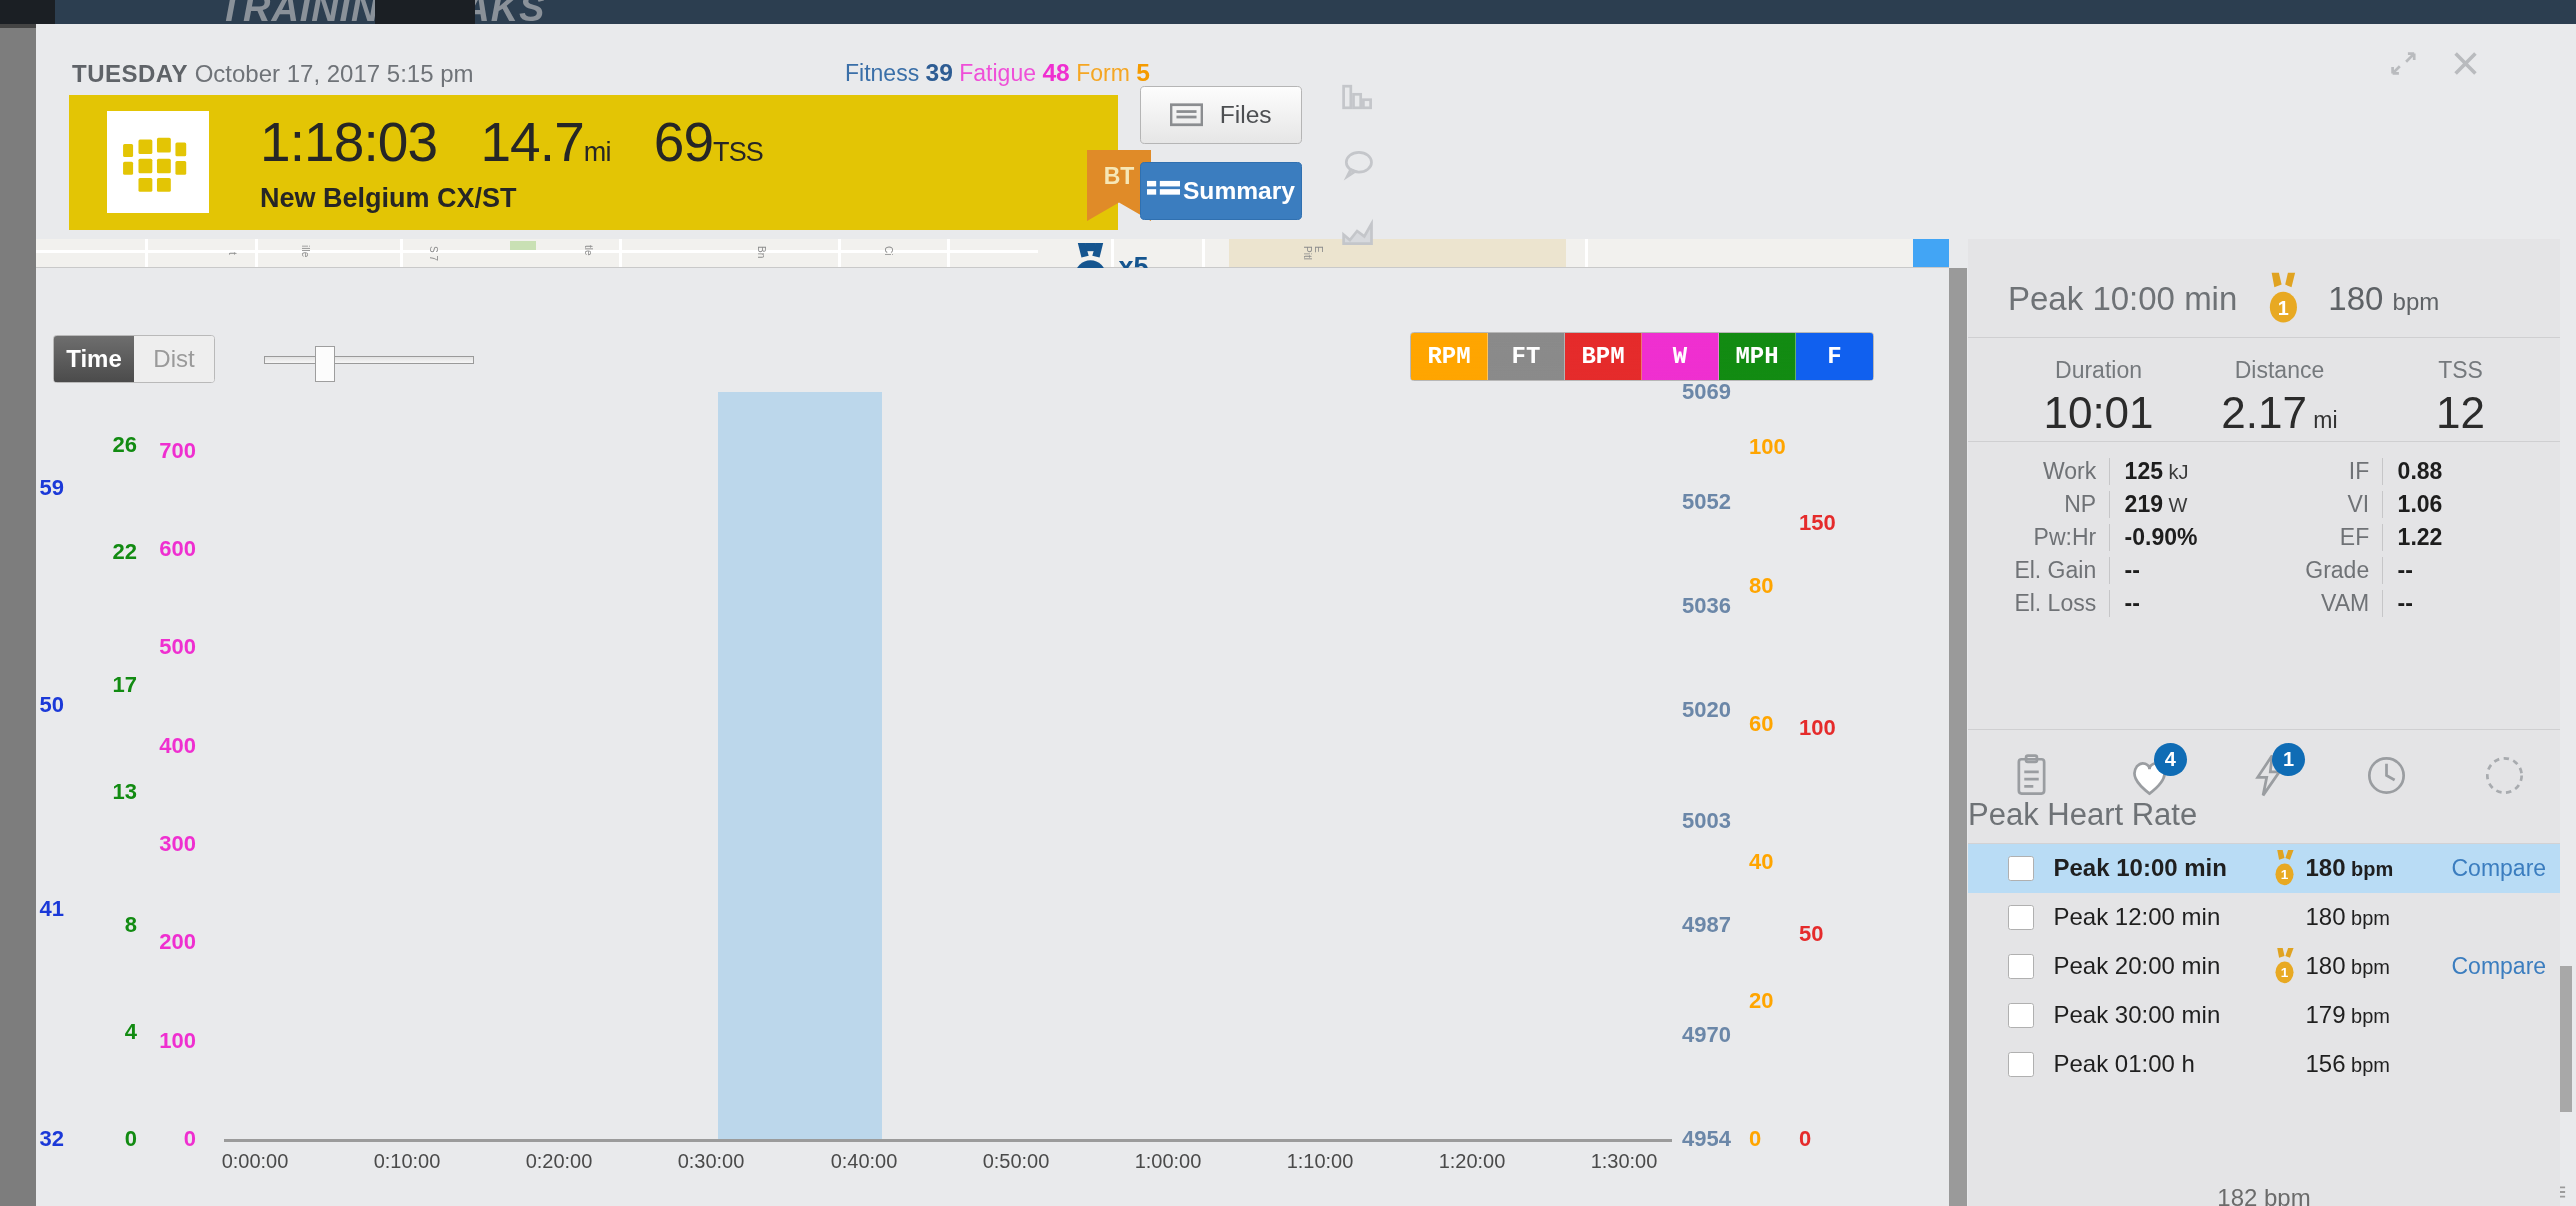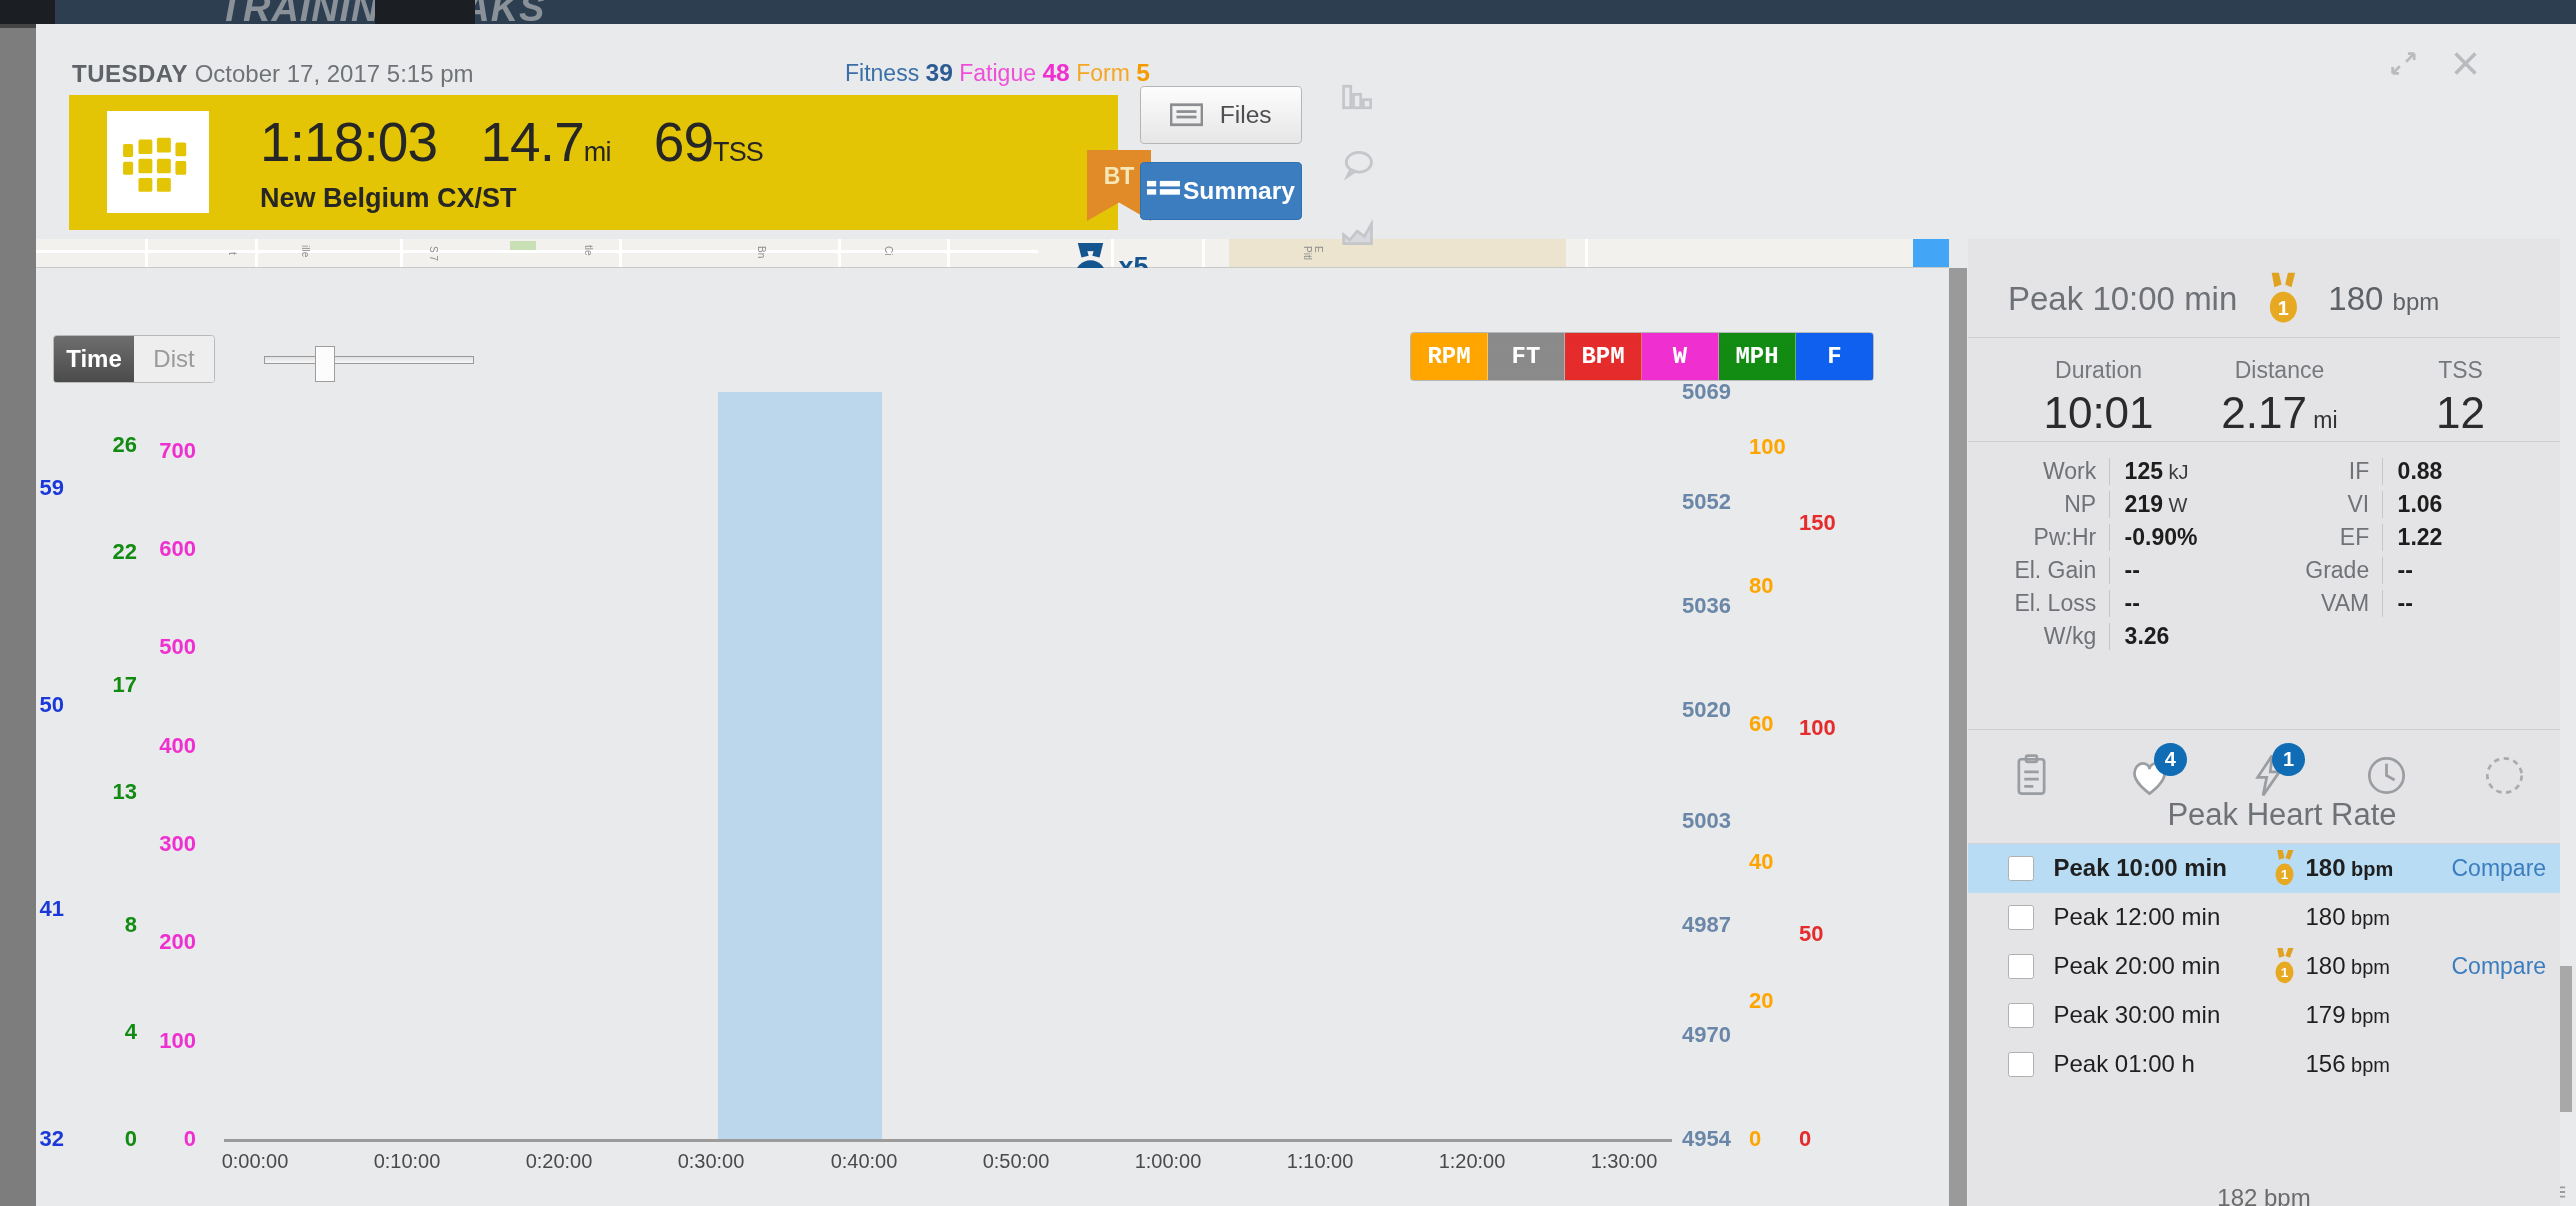--- a/index.html
+++ b/index.html
@@ -135,22 +135,22 @@
   .st-v .u { font-weight:normal; font-size:20px; color:#3a3a3a; }
 
   .tabicons { position:absolute; left:2008px; top:752px; width:528px;
      display:flex; justify-content:space-between; align-items:center; }
   .ticon { position:relative; width:55px; height:47px; }
   .ticon svg { width:47px; height:47px; }
   .badge { position:absolute; right:-5.5px; top:-9px; width:33px; height:33px; border-radius:50%;
      background:#0f6cb5; color:#fff; font-size:20px; font-weight:bold;
      display:flex; align-items:center; justify-content:center; }
 
-  .tab-title { position:absolute; left:1968px; top:797px; width:592px; text-align:center;
-     font-size:31px; color:#6e7276;padding-left:36px; }
+  .tab-title { position:absolute; left:1968px; top:797px; width:592px; 
+     font-size:31px; color:#6e7276; }
 
   .plist { position:absolute; left:1968px; top:843px; width:592px; }
   .prow { height:49px; display:flex; align-items:center; font-size:24px; color:#1f1f1f; }
   .prow.sel { background:#b9dcf5; font-weight:bold; }
   .prow .cb { width:25.5px; height:25.5px; background:#fff; border:0.9px solid #b0b0b0;
      border-radius:2.7px; margin-left:40px; margin-right:20px; flex:none; }
   .prow .nm { width:210px; }
   .prow .md { width:42px; display:flex; justify-content:center; }
   .prow .vv { width:146px; }
   .prow .vv .u { font-size:20px; }
@@ -458,26 +458,20 @@
         <div class="st-v">--</div>
         <div class="st-l">Grade</div>
         <div class="st-v">--</div>
       </div>
       <div class="strow">
         <div class="st-l">El. Loss</div>
         <div class="st-v">--</div>
         <div class="st-l">VAM</div>
         <div class="st-v">--</div>
       </div>
-      <div class="strow">
-        <div class="st-l">W/kg</div>
-        <div class="st-v">3.26</div>
-        <div class="st-l"></div>
-        <div class="st-v" style="border-left: none;"></div>
-      </div>
     </div>
 
   <div class="tabicons" id="tabicons">
       <div class="ticon"><svg viewBox="0 0 52 52">
           <rect x="12" y="8" width="28" height="38" rx="3" fill="none" stroke="#9a9da1" stroke-width="3"></rect>
           <rect x="20" y="4" width="12" height="7" rx="2" fill="none" stroke="#9a9da1" stroke-width="3"></rect>
           <path d="M18 22h16M18 30h16M18 38h10" stroke="#9a9da1" stroke-width="3"></path>
         </svg></div>
       <div class="ticon"><svg viewBox="0 0 52 52">
           <path d="M26 46 C10 34 6 24 12 16 C18 9 26 14 26 19 C26 14 34 9 40 16 C46 24 42 34 26 46 Z" fill="#ffffff" stroke="#9a9da1" stroke-width="3"></path>

